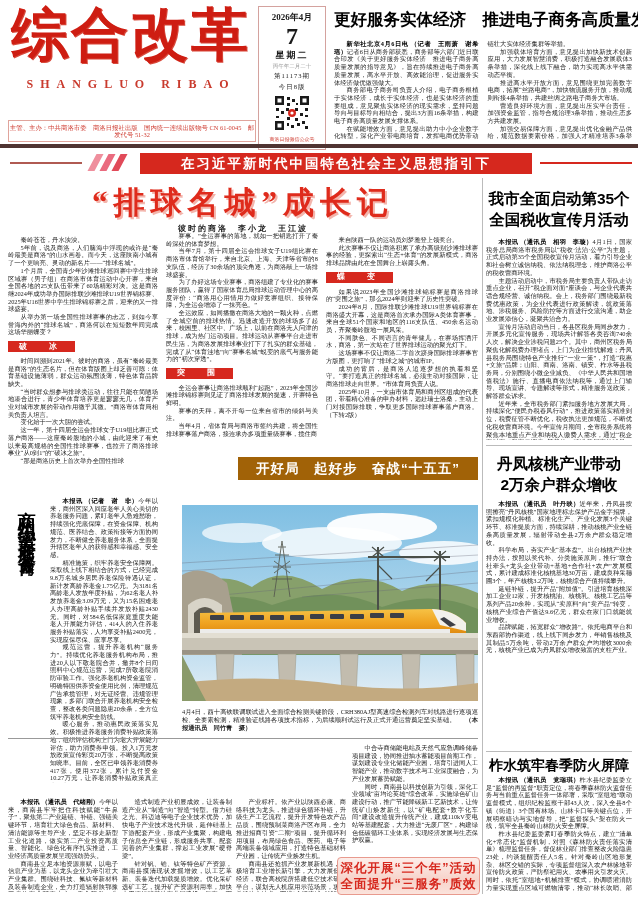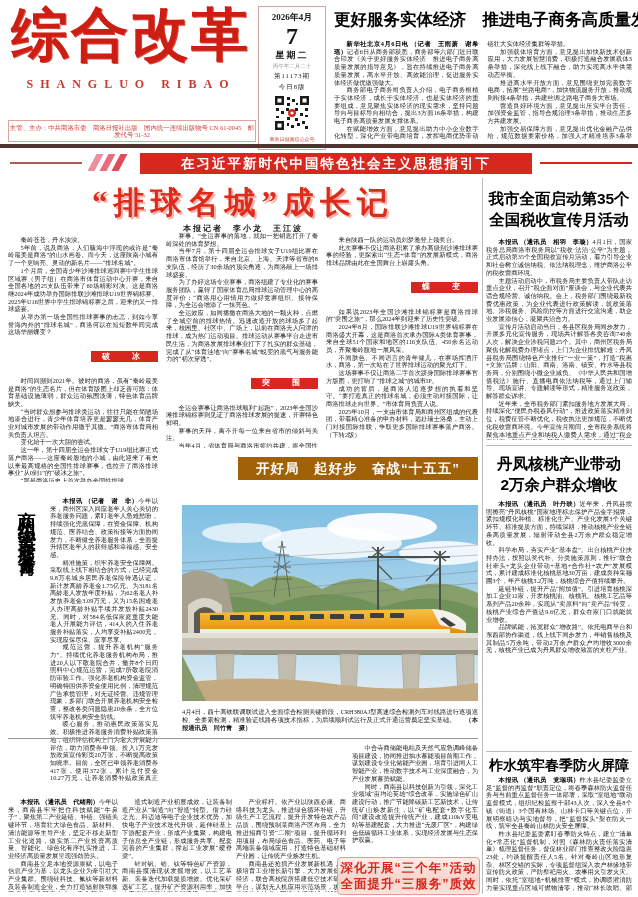--- a/index.html
+++ b/index.html
@@ -26,21 +26,21 @@
   .body-text p{margin:0;text-indent:2em;}
   .body-text p b{color:#000;}
   .two-col{column-count:2;column-gap:9px;}
   .rule{background:#503432;}
   .theme-bar{background:#d6281e;color:#fff;font-weight:bold;font-size:13.5px;letter-spacing:2px;
              display:flex;align-items:center;justify-content:center;}
   .stripe{position:absolute;top:2px;width:7px;height:17px;background:#ef8f9d;transform:skewX(-28deg);}
   .lead-hl{font-weight:900;font-size:31px;letter-spacing:6px;color:#df2b1c;text-align:center;
            text-shadow:2px 2px 0 #f3b5ac;white-space:nowrap;}
   .lead-by{font-size:8px;font-weight:bold;text-align:center;letter-spacing:2px;}
-  .sec-marker{display:flex;justify-content:flex-end;margin:15px 0;}
+  .sec-marker{display:flex;justify-content:flex-start;margin:5px 0;}
   .sec-marker span{background:#d6281e;color:#fff;font-size:8px;font-weight:bold;
                    padding:1.5px 11px;letter-spacing:7px;text-indent:0;}
   .rail-hl{font-weight:900;font-size:15.5px;line-height:21px;text-align:center;color:#000;}
   .rail-hl-s{font-weight:900;font-size:14px;line-height:17px;text-align:center;color:#000;white-space:nowrap;}
   .vert-hl{writing-mode:vertical-rl;text-orientation:upright;font-weight:900;color:#000;
            font-size:18px;letter-spacing:6px;line-height:1.6;}
   .vert-hl .quote{font-size:14px;letter-spacing:2px;font-weight:900;}
   .camp-bar{background:#a16207;color:#fff;font-weight:bold;font-size:13.5px;letter-spacing:1px;
             display:flex;align-items:center;justify-content:center;}
   .caption{font-size:6.3px;line-height:8px;text-align:justify;color:#222;}
@@ -125,21 +125,21 @@
   <div class="abs" style="left:10px;top:162px;width:72px;height:2px;background:#b05a52;"></div>
   <div class="abs" style="left:88px;top:152px;width:52px;height:22px;">
     <div class="stripe" style="left:4px;"></div>
     <div class="stripe" style="left:16px;background:#ea6b7f;"></div>
     <div class="stripe" style="left:28px;background:#e14a59;"></div>
   </div>
   <div class="abs theme-bar sans" style="left:140px;top:153px;width:392px;height:21px;">在习近平新时代中国特色社会主义思想指引下</div>
   <div class="abs" style="left:540px;top:162px;width:92px;height:2px;background:#d6281e;"></div>
 
   <div class="abs lead-hl" style="left:8px;top:182px;width:470px;">“排球名城”成长记</div>
-  <div class="abs lead-by" style="left:8px;top:223px;width:470px;">本报记者　李小龙　王江波</div>
+  <div class="abs lead-by" style="left:8px;top:223px;width:470px;">彼时的商洛　李小龙　王江波</div>
   <div class="abs body-text" style="left:8px;top:236px;width:150px;height:246px;">
       <p>秦岭苍苍，丹水泱泱。</p>
       <p>5年前，说及商洛，人们脑海中浮现的或许是“秦岭最美是商洛”的山水画卷。而今天，这座陕南小城有了一个更响亮、灵动的新名片——“排球名城”。</p>
       <p>1个月后，全国青少年沙滩排球巡回赛中学生排球区域赛（男子组）在商洛市体育运动中心开赛，来自全国各地的25支队伍带来了60场精彩对决。这是商洛继2024年成功举办国际排联沙滩排球U19世界锦标赛、2025年U16世界中学生排球锦标赛之后，迎来的又一排球盛宴。</p>
       <p>从举办第一场全国性排球赛事的忐忑，到如今享誉海内外的“排球名城”，商洛何以在短短数年间完成这场华丽蝶变？</p>
       <div class="sec-marker">
         <span>破　冰</span>
       </div>
       <p>时间回溯到2021年。彼时的商洛，虽有“秦岭最美是商洛”的生态名片，但在体育版图上却乏善可陈：体育基础设施薄弱，群众运动氛围淡薄，特色体育品牌缺失。</p>
       <p>“当时群众想参与排球类运动，往往只能在简陋场地凑合进行，青少年体育培养更是寥寥无几，体育产业对城市发展的带动作用微乎其微。”商洛市体育局相关负责人坦言。</p>

